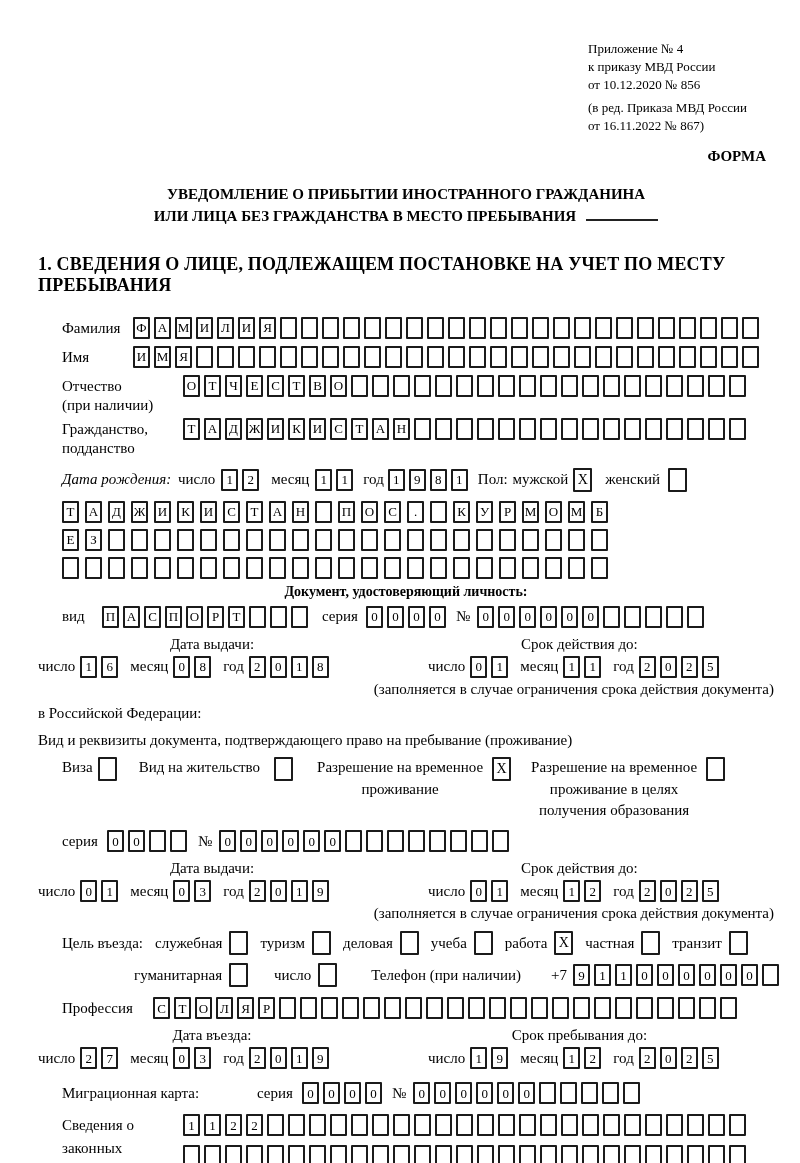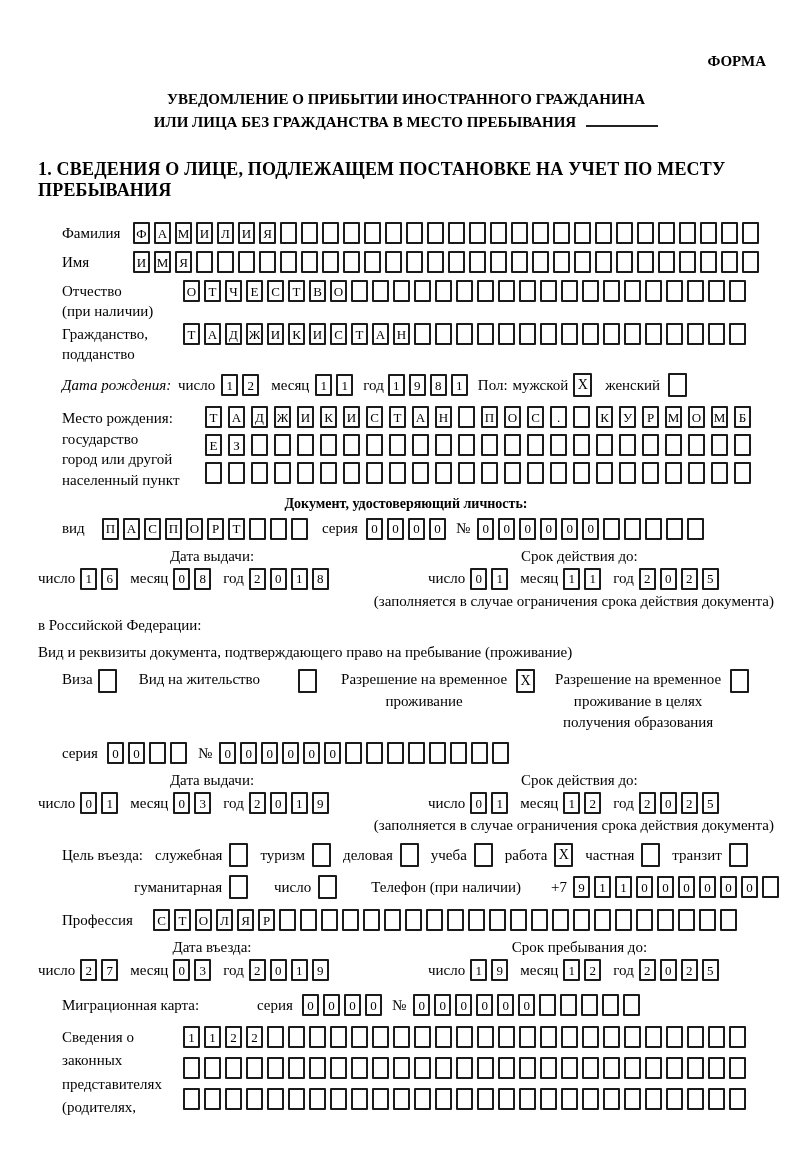--- a/index.html
+++ b/index.html
@@ -50,20 +50,29 @@
   .opt .checkbox { margin-left:9px; margin-top:0; }
 
   .pair { display:flex; align-items:center; }
   .pair .checkbox { margin-left:7px; }
 </style>
 </head>
 <body>
 
 <div class="page">
 
+  <div class="hdr">
+    <div>Приложение № 4</div>
+    <div>к приказу МВД России</div>
+    <div>от 10.12.2020 № 856</div>
+    <div class="sub">
+      <div>(в ред. Приказа МВД России</div>
+      <div>от 16.11.2022 № 867)</div>
+    </div>
+  </div>
 
   <div class="forma">ФОРМА</div>
 
   <div class="title">
     <div>УВЕДОМЛЕНИЕ О ПРИБЫТИИ ИНОСТРАННОГО ГРАЖДАНИНА</div>
     <div><span>ИЛИ ЛИЦА БЕЗ ГРАЖДАНСТВА В МЕСТО ПРЕБЫВАНИЯ</span><span class="blank-line"></span></div>
   </div>
 
   <div class="sec-head">1. СВЕДЕНИЯ О ЛИЦЕ, ПОДЛЕЖАЩЕМ ПОСТАНОВКЕ НА УЧЕТ ПО МЕСТУ ПРЕБЫВАНИЯ</div>
 
@@ -231,26 +240,20 @@
         <div class="cell">1</div>
       </span>
     <span class="w" style="margin-left:10px;">Пол:</span>
     <span class="w" style="margin:0 5px 0 5px;">мужской</span>
     <span class="checkbox">X</span>
     <span class="w" style="margin:0 8px 0 13px;">женский</span>
     <span class="checkbox"></span>
   </div>
 
   <div class="frow" style="margin-top:9px;">
-    <div class="lbl" style="width:143px; line-height:1.38;">
-      <div>Место рождения:</div>
-      <div>государство</div>
-      <div>город или другой</div>
-      <div>населенный пункт</div>
-    </div>
     <div style="display:flex; flex-direction:column; gap:6px;">
       <div class="cells g6">
           <div class="cell">Т</div>
           <div class="cell">А</div>
           <div class="cell">Д</div>
           <div class="cell">Ж</div>
           <div class="cell">И</div>
           <div class="cell">К</div>
           <div class="cell">И</div>
           <div class="cell">С</div>
@@ -414,21 +417,21 @@
   <div class="note note-right">(заполняется в случае ограничения срока действия документа)</div>
 
   <div style="font-size:15px; margin-top:7px;">в Российской Федерации:</div>
   <div style="font-size:15px; margin-top:10px;">Вид и реквизиты документа, подтверждающего право на пребывание (проживание)</div>
 
   <div class="optrow">
     <div class="opt">
       <div class="opt-txt">Виза</div>
       <div class="checkbox" style="margin-left:5px;"></div>
     </div>
-    <div class="opt" style="margin-left:22px;gap:24px;">
+    <div class="opt" style="margin-left:22px;">
       <div class="opt-txt">Вид на жительство</div>
       <div class="checkbox" style="margin-left:14px;"></div>
     </div>
     <div class="opt" style="margin-left:24px;">
       <div class="opt-txt">
         <div>Разрешение на временное</div>
         <div>проживание</div>
       </div>
       <div class="checkbox">X</div>
     </div>

